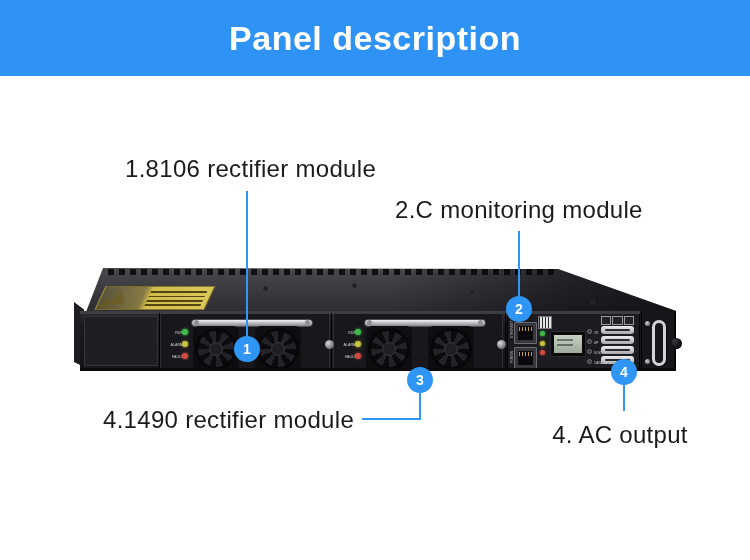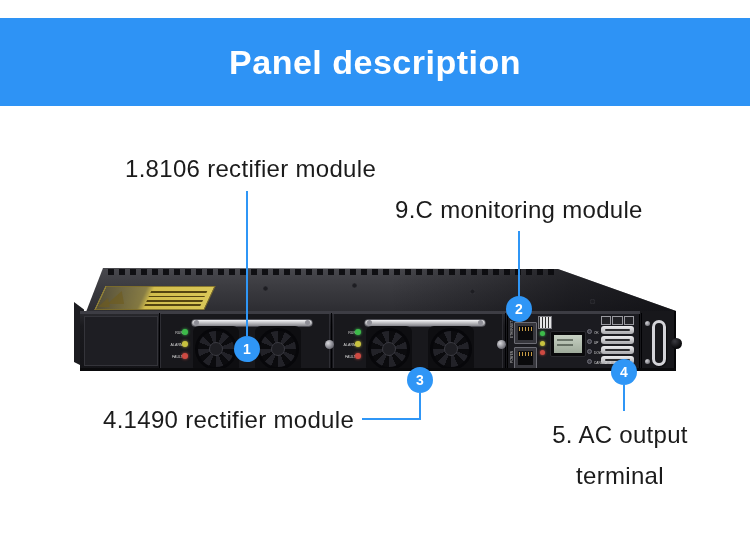--- a/index.html
+++ b/index.html
@@ -3,22 +3,22 @@
 <meta charset="utf-8">
 <style>
   * { margin:0; padding:0; box-sizing:border-box; }
   html,body { background:#ffffff; }
   .page {
     position:relative; width:750px; height:560px; overflow:hidden;
     background:#ffffff; font-family:"Liberation Sans", sans-serif;
   }
   
   .banner {
-    position:absolute; left:0; top:0; width:750px; height:88px;
-    background:#2E93F5; display:flex; align-items:center; justify-content:center;margin-top:18px;
+    position:absolute; left:0; top:0; width:750px; height:76px;
+    background:#2E93F5; display:flex; align-items:center; justify-content:center;
   }
   .banner h1 { color:#ffffff; font-size:34px; font-weight:bold; letter-spacing:0.5px; }
 
   
   .callout-label { position:absolute; color:#1b1b1b; font-size:24px; letter-spacing:0.3px; white-space:nowrap; }
   .label-1 { left:125px; top:155px; }
   .label-2 { left:395px; top:196px; }
   .label-3 { left:103px; top:406px; }
   .label-4 { left:552px; top:414px; width:136px; text-align:center; line-height:41px; white-space:normal; }
 
@@ -276,25 +276,24 @@
     <span class="divider" style="left:159px;"></span>
     <span class="divider" style="left:331px;"></span>
     <span class="divider" style="left:505px;"></span>
     <span class="divider" style="left:641px;"></span>
     <span class="screw" style="left:325px; top:340px;"></span>
     <span class="screw" style="left:497px; top:340px;"></span>
     <div class="front-bottom"></div>
   </div>
 
   <div class="callout-label label-1">1.8106 rectifier module</div>
-  <div class="callout-label label-2">9.C monitoring module</div>
+  <div class="callout-label label-2">2.C monitoring module</div>
   <div class="callout-label label-3">4.1490 rectifier module</div>
   <div class="callout-label label-4">
-    <div>5. AC output</div>
-    <div>terminal</div>
+    <div>4. AC output</div>
   </div>
 
   <span class="cline line-1"></span>
   <span class="cline line-2"></span>
   <span class="cline line-3v"></span>
   <span class="cline line-3h"></span>
   <span class="cline line-4"></span>
 
   <span class="cnum cnum-1">1</span>
   <span class="cnum cnum-2">2</span>

